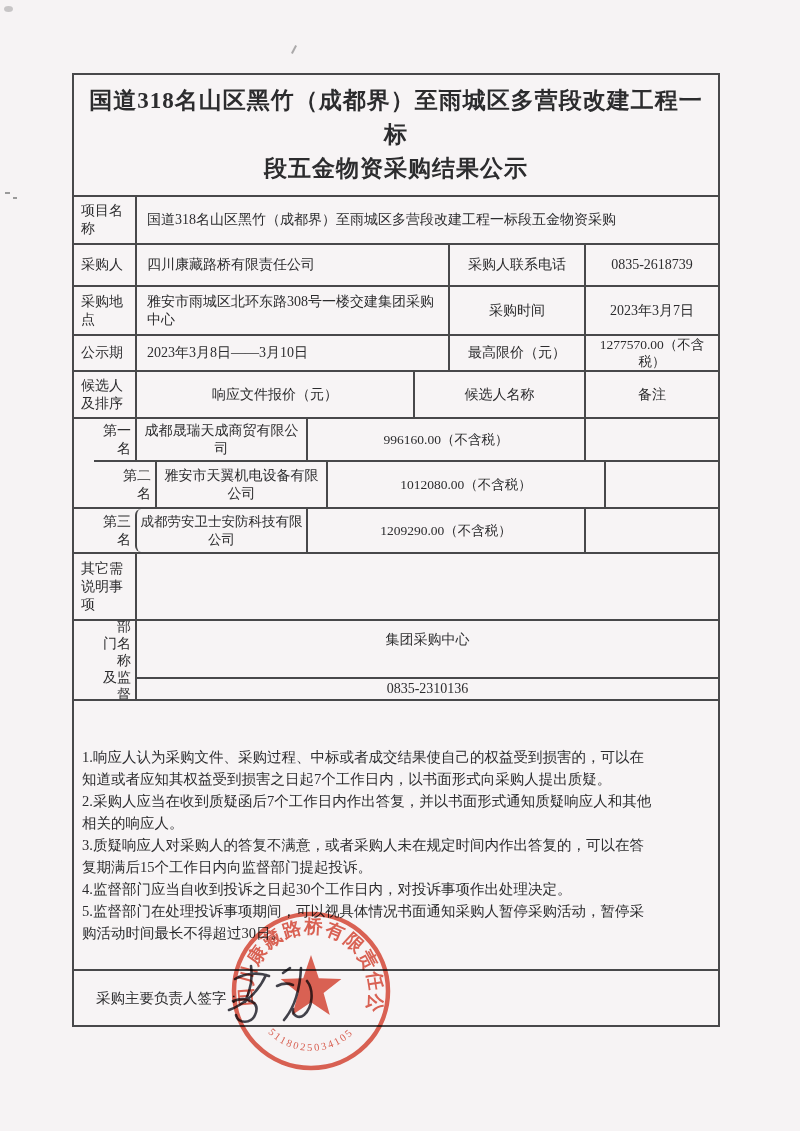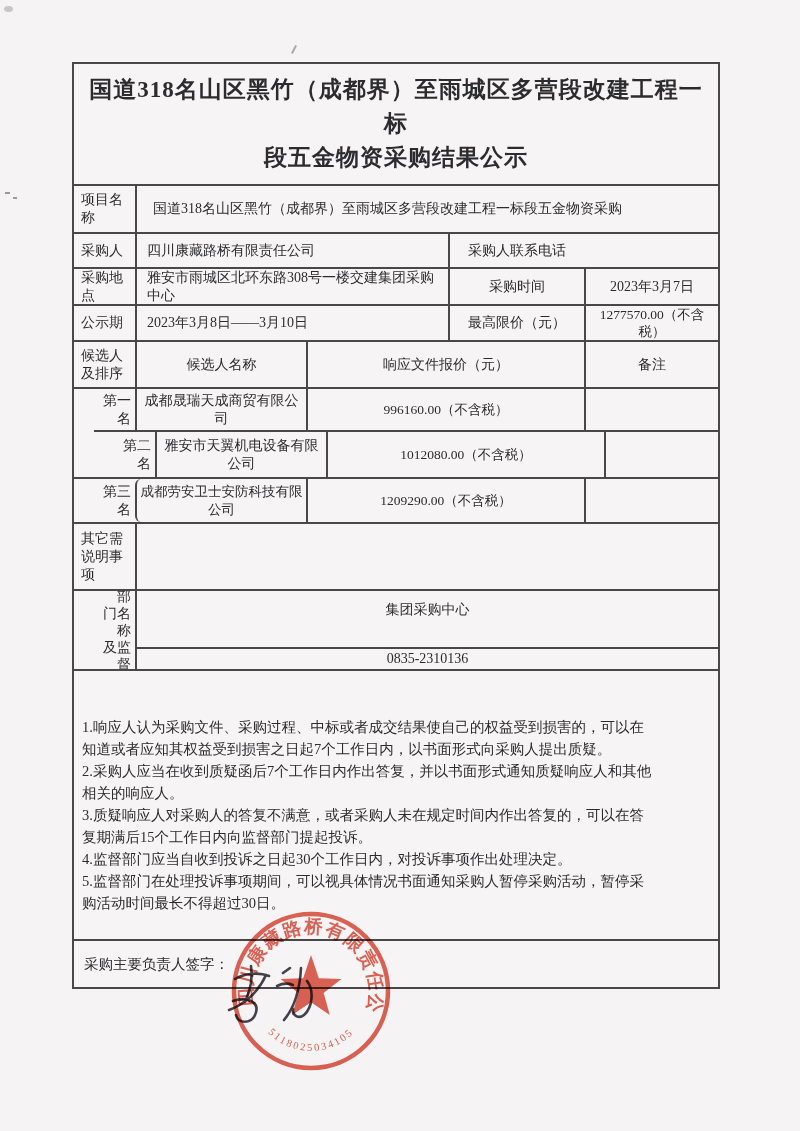--- a/index.html
+++ b/index.html
@@ -10,21 +10,21 @@
   html,body{margin:0;padding:0;}
   body{width:800px;height:1131px;overflow:hidden;}
   .page{
     position:relative;width:800px;height:1131px;
     background:#f6f3f4;
     font-family:"Liberation Serif","DejaVu Serif",serif;
     color:var(--ink);
   }
   
   .doc-table{
-    position:absolute;left:72px;top:62px;width:648px;
+    position:absolute;left:72px;top:73px;width:648px;
     border:2px solid var(--line);
     box-sizing:border-box;
     background:#f7f4f5;
   }
   .row{display:flex;box-sizing:border-box;align-items:stretch;}
   .row + .row{border-top:2px solid var(--line);}
   .cell{
     display:flex;align-items:center;box-sizing:border-box;
     font-size:14px;line-height:18px;white-space:pre-line;
     overflow:hidden;
@@ -34,31 +34,31 @@
   .w-label{flex:0 0 61px;padding:2px 4px 2px 7px;}
   .w-value{flex:0 0 313px;padding:2px 6px 2px 10px;}
   .w-sublabel{flex:0 0 136px;justify-content:center;text-align:center;}
   .w-rest{flex:1 1 auto;justify-content:center;text-align:center;}
   .w-name{flex:0 0 171px;justify-content:center;text-align:center;padding:2px 2px;}
   .w-price{flex:0 0 278px;justify-content:center;text-align:center;font-size:13.5px;}
   .center-label{justify-content:center;text-align:right;padding-left:20px;}
   
   .title-row{height:120px;}
   .h-r1{height:48px;}
-  .h-r2{height:35px;}
-  .h-r3{height:37px;}
+  .h-r2{height:42px;}
+  .h-r3{height:49px;}
   .h-r4{height:36px;}
   .h-head{height:47px;}
   .h-c1{height:43px;}
   .h-c2{height:47px;margin-left:20px;}
   .h-c3{height:45px;}
   .h-other{height:67px;}
   .h-sup{height:80px;}
   .h-obj{height:270px;}
-  .h-sig{height:48px;}
+  .h-sig{height:56px;padding-left:12px;}
   .title-cell{
     flex:1 1 auto;justify-content:center;text-align:center;
     font-size:23px;font-weight:bold;line-height:34px;letter-spacing:1px;
     padding:0 14px;
   }
   .h-r4 .w-rest{font-size:13.5px;line-height:17px;}
   .head-cell{justify-content:center;text-align:center;}
   .sup-stack{flex:1 1 auto;display:flex;flex-direction:column;box-sizing:border-box;border-left:2px solid var(--line);}
   .sup-row{flex:0 0 38px;display:flex;align-items:center;justify-content:center;font-size:14px;}
   .sup-row + .sup-row{flex:1 1 auto;border-top:2px solid var(--line);margin-top:18px;}
@@ -91,27 +91,28 @@
   <div class="doc-table">
 
     <div class="row title-row">
       <div class="cell title-cell">国道318名山区黑竹（成都界）至雨城区多营段改建工程一标
 段五金物资采购结果公示</div>
     </div>
 
     <div class="row h-r1">
       <div class="cell w-label">项目名
 称</div>
-      <div class="cell" style="flex:1 1 auto;padding-left:16px;">国道318名山区黑竹（成都界）至雨城区多营段改建工程一标段五金物资采购</div>
+      <div class="cell" style="flex:1 1 auto;padding-left:10px;">国道318名山区黑竹（成都界）至雨城区多营段改建工程一标段五金物资采购</div>
     </div>
 
     <div class="row h-r2">
       <div class="cell w-label">采购人</div>
       <div class="cell w-value">四川康藏路桥有限责任公司</div>
       <div class="cell w-sublabel">采购人联系电话</div>
+      <div class="cell w-rest">0835-2618739</div>
     </div>
 
     <div class="row h-r3">
       <div class="cell w-label">采购地
 点</div>
       <div class="cell w-value">雅安市雨城区北环东路308号一楼交建集团采购
 中心</div>
       <div class="cell w-sublabel">采购时间</div>
       <div class="cell w-rest">2023年3月7日</div>
     </div>
@@ -120,22 +121,22 @@
       <div class="cell w-label">公示期</div>
       <div class="cell w-value">2023年3月8日——3月10日</div>
       <div class="cell w-sublabel">最高限价（元）</div>
       <div class="cell w-rest">1277570.00（不含
 税）</div>
     </div>
 
     <div class="row h-head">
       <div class="cell w-label">候选人
 及排序</div>
+      <div class="cell w-price head-cell" style="font-size:14px;">响应文件报价（元）</div>
       <div class="cell w-name head-cell">候选人名称</div>
-      <div class="cell w-price head-cell" style="font-size:14px;">响应文件报价（元）</div>
       <div class="cell w-rest head-cell">备注</div>
     </div>
 
     <div class="row h-c1">
       <div class="cell w-label center-label">第一名</div>
       <div class="cell w-name">成都晟瑞天成商贸有限公司</div>
       <div class="cell w-price">996160.00（不含税）</div>
       <div class="cell w-rest"></div>
     </div>
     <div class="row h-c2">

